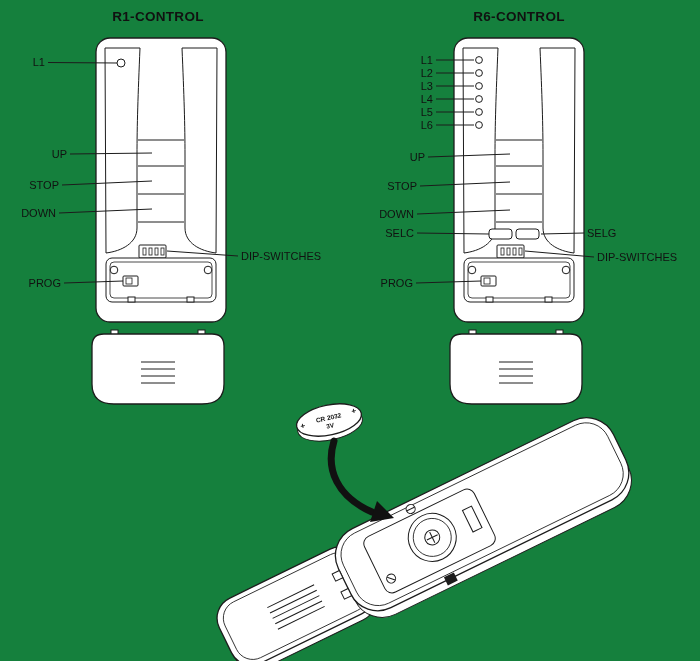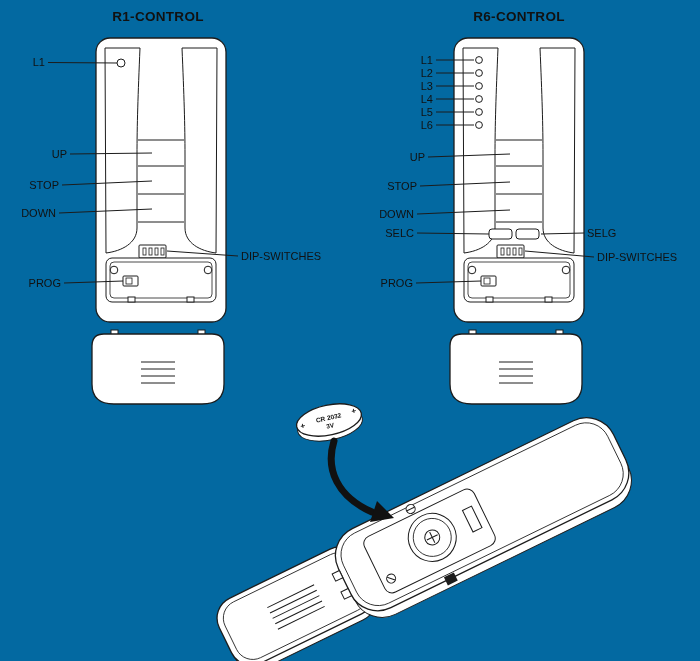--- a/index.html
+++ b/index.html
@@ -1,16 +1,16 @@
 <!DOCTYPE html>
 <html><head>
 <meta charset="utf-8">
 <style>
   html,body{margin:0;padding:0;background:#ffffff;}
-  .stage{position:relative;width:700px;height:661px;background:#0369a1;overflow:hidden;}
+  .stage{position:relative;width:700px;height:661px;background:#15803d;overflow:hidden;}
   svg{display:block;}
   .sh{fill:#fff;stroke:#1c1c1c;stroke-width:1.3;}
   .sh2{fill:#fff;stroke:#1c1c1c;stroke-width:1;}
   .thin{fill:none;stroke:#1c1c1c;stroke-width:0.8;}
   .ln{stroke:#1c1c1c;stroke-width:1;fill:none;}
   .lbl{font-family:"Liberation Sans",sans-serif;font-size:11px;fill:#111;}
   .ttl{font-family:"Liberation Sans",sans-serif;font-size:13.5px;font-weight:bold;fill:#111;letter-spacing:.3px;}
   .btxt{font-family:"Liberation Sans",sans-serif;font-size:6.5px;font-weight:bold;fill:#111;}
   .bplus{font-family:"Liberation Sans",sans-serif;font-size:8px;font-weight:bold;fill:#111;}
   .arrowpath{stroke:#111;stroke-width:7;fill:none;stroke-linecap:round;}

